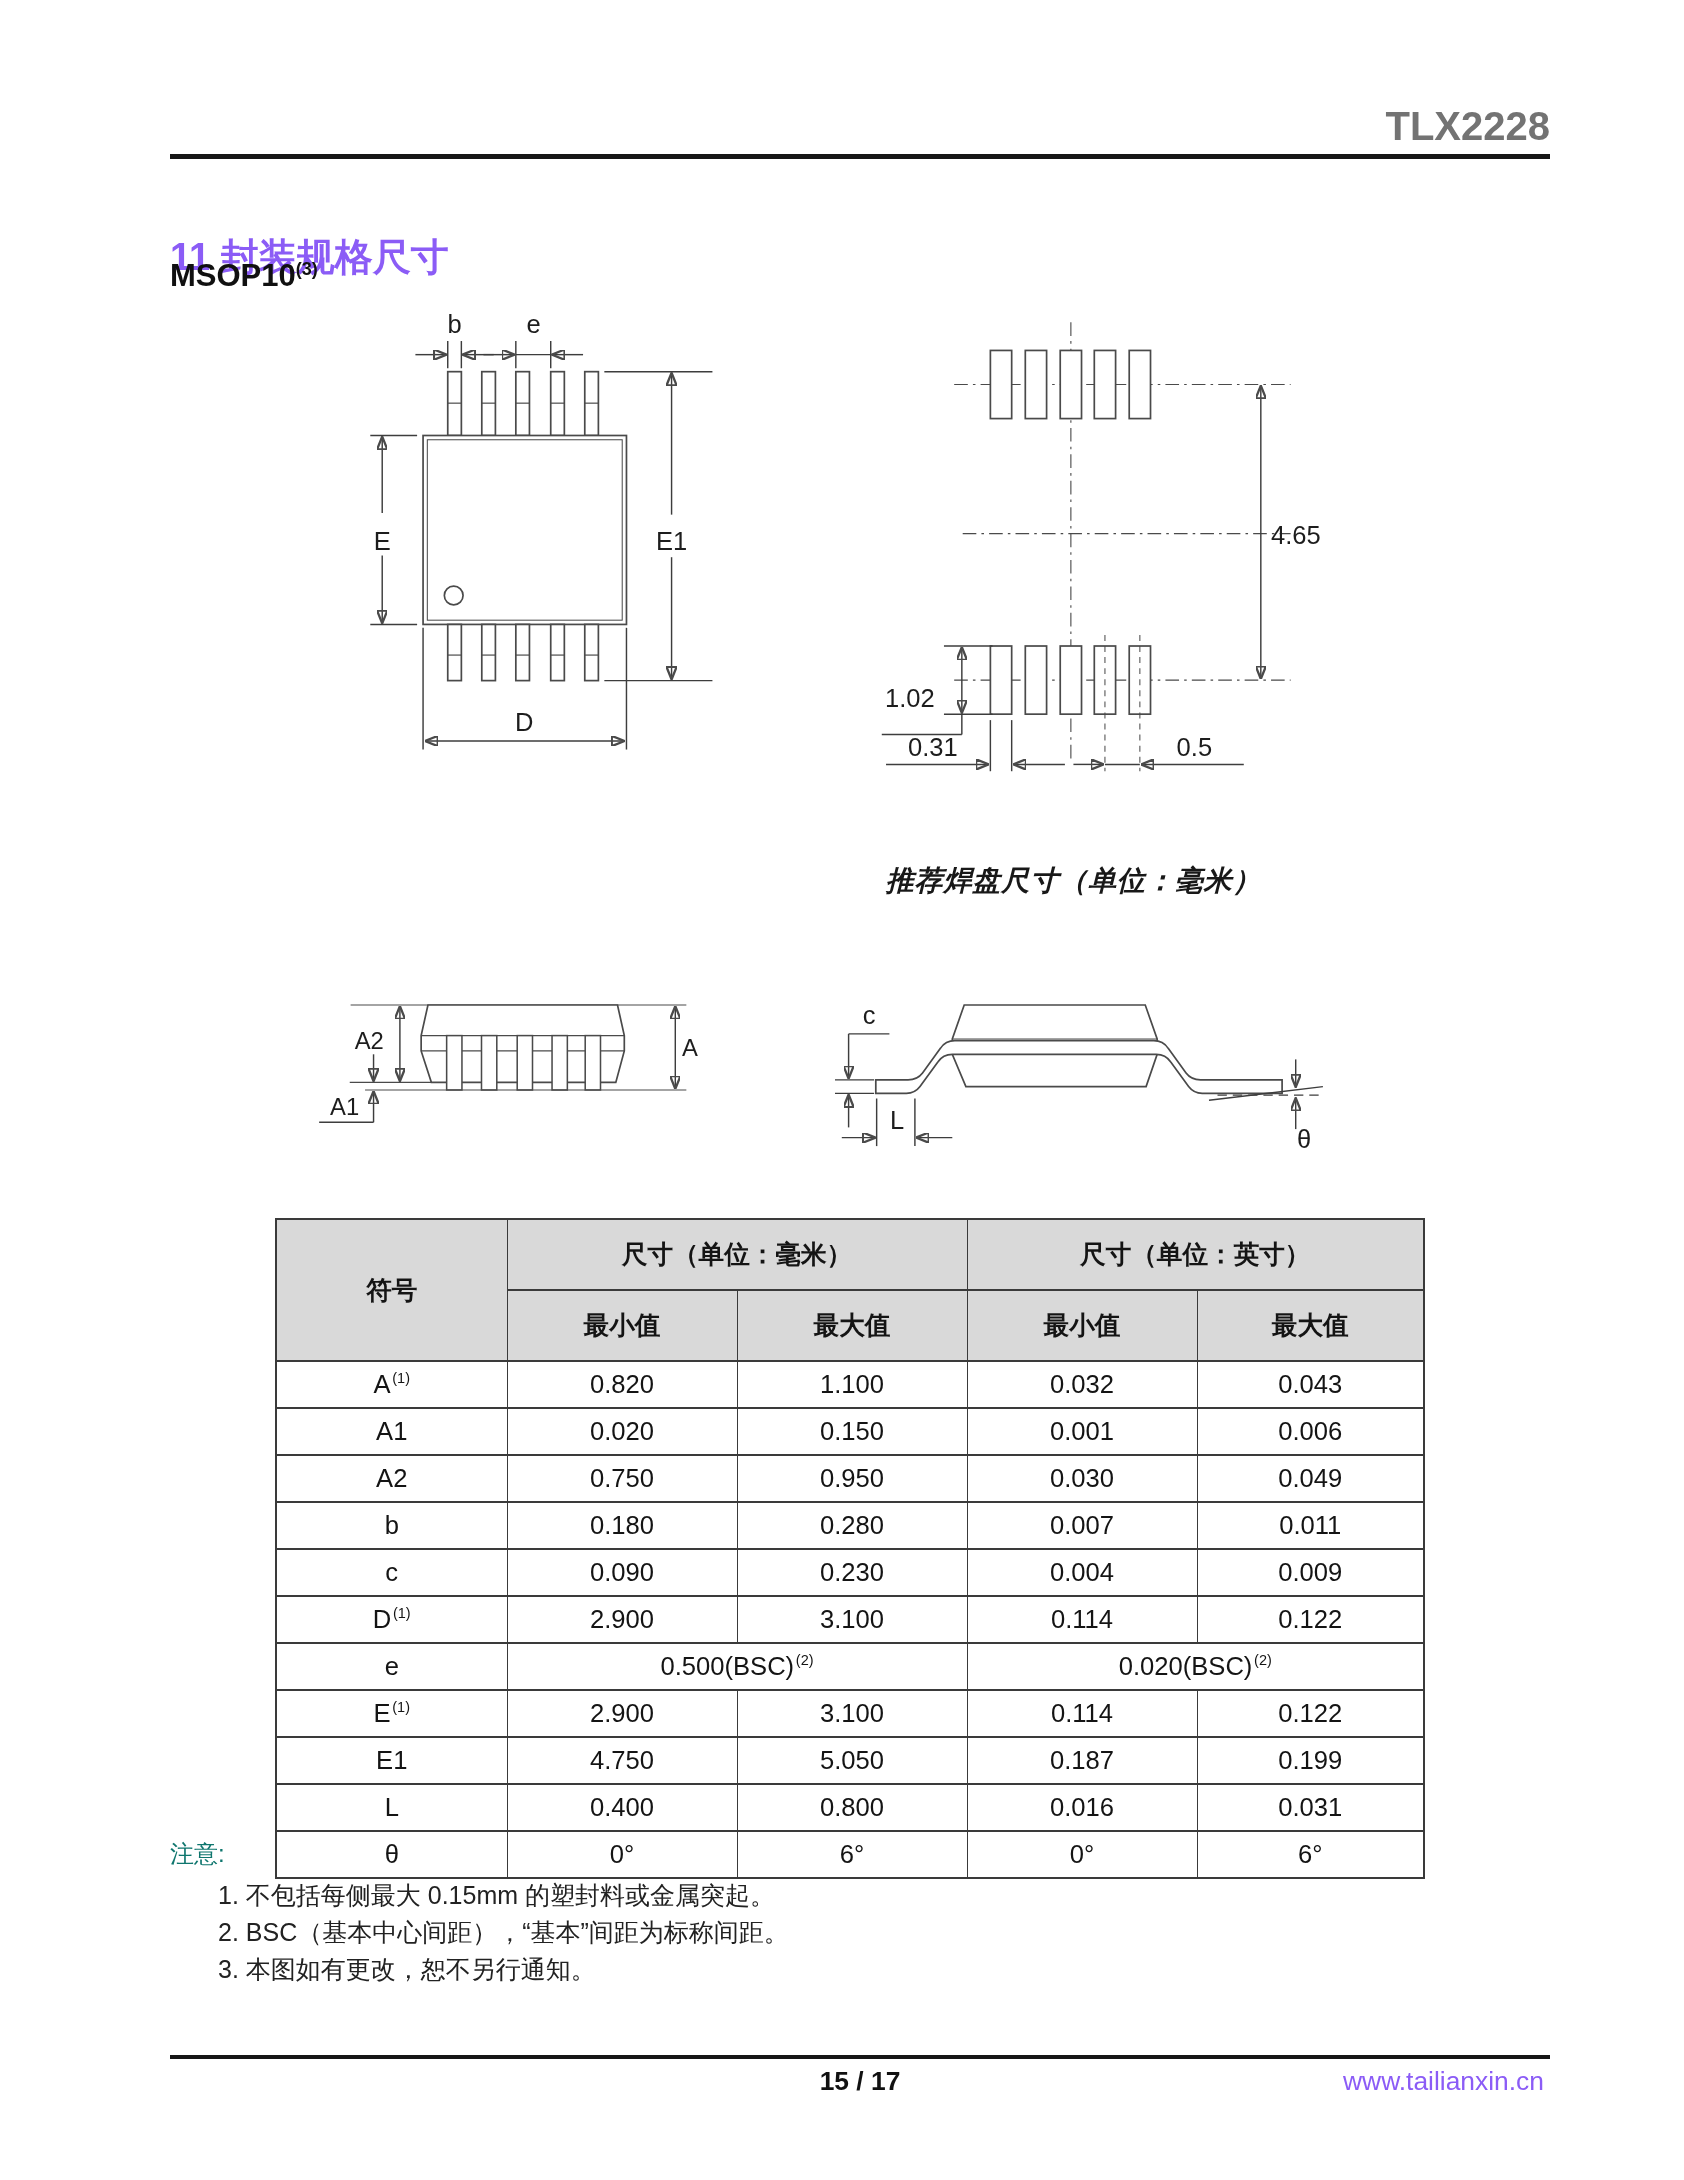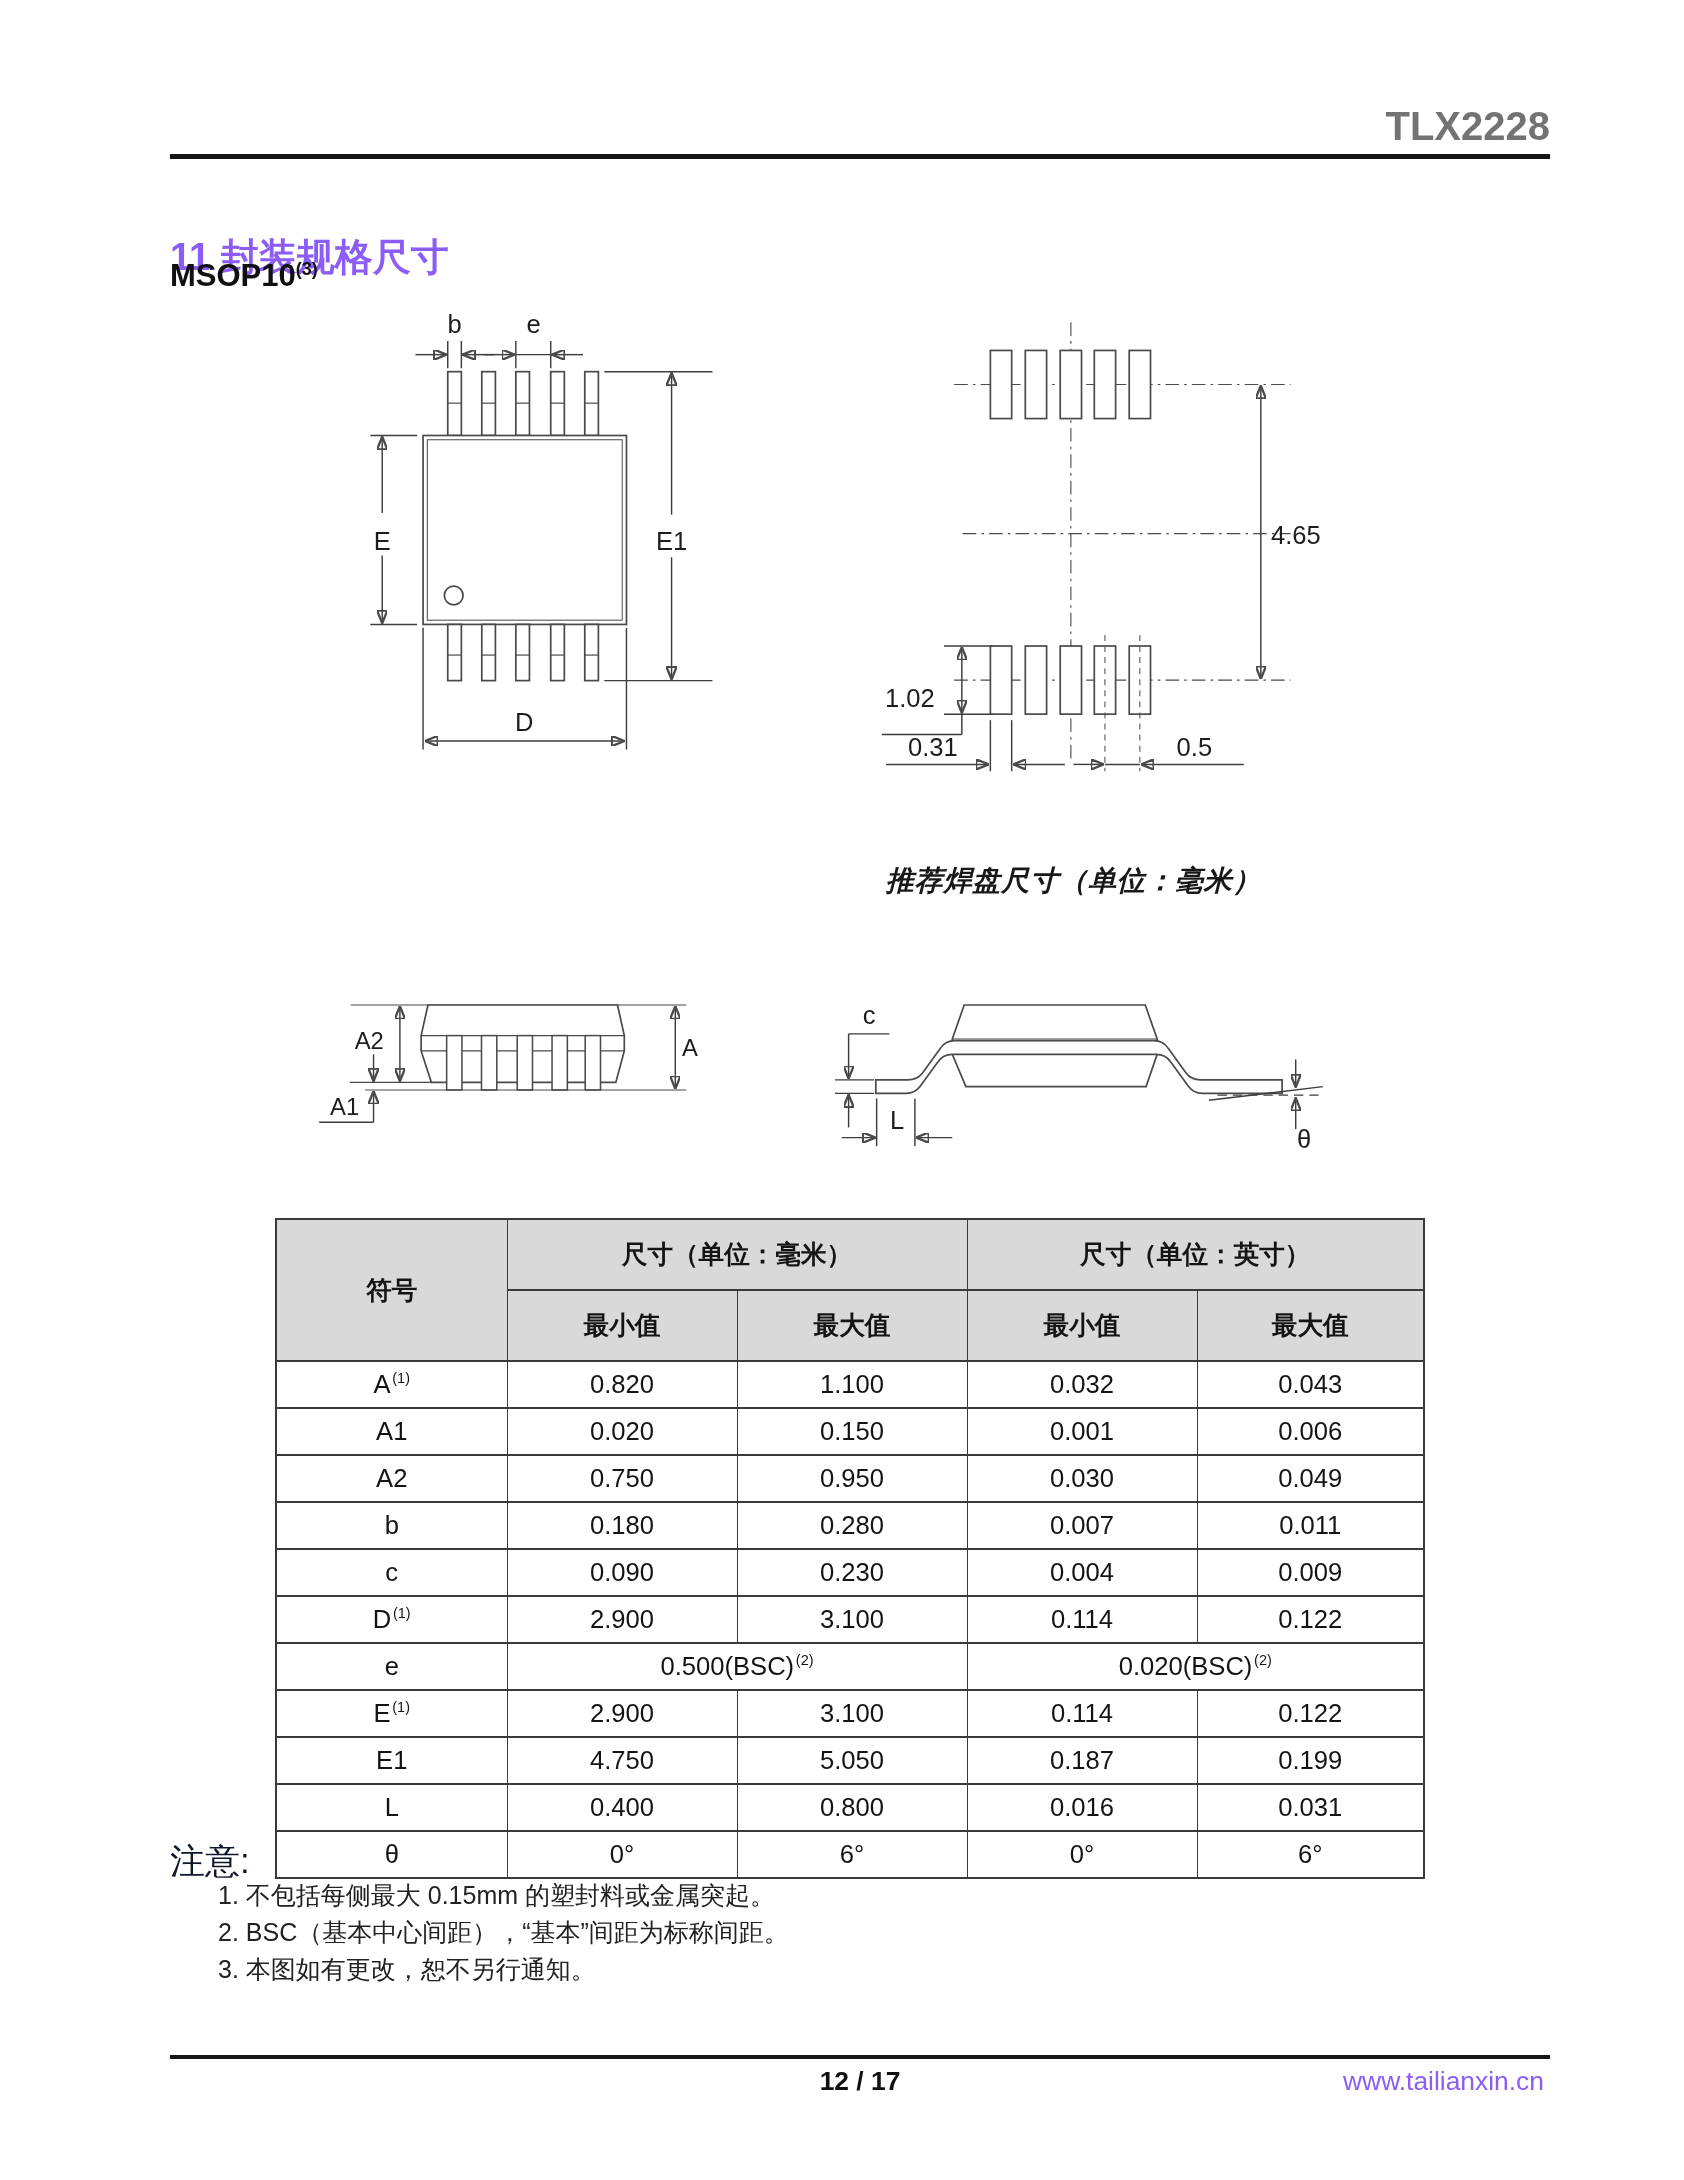--- a/index.html
+++ b/index.html
@@ -33,21 +33,21 @@
 
   
   .dim-table { position:absolute; left:275px; top:1218px; width:1147px; border-collapse:collapse;
                table-layout:fixed; font-size:25.6px; color:#141414; border:2.6px solid #3a3a3a; }
   .dim-table th, .dim-table td { border:1.7px solid #3a3a3a; border-top-width:2.6px; border-bottom-width:2.6px;
                text-align:center; vertical-align:middle; padding:8px; }
   .dim-table thead th { background:#d9d9d9; font-weight:700; height:53px; }
   .dim-table tbody tr { height:32px; }
   .tb-sup { font-size:14.5px; vertical-align:super; margin-left:1.7px; }
 
-  .notes-title { position:absolute; left:170px; top:1838px; font-size:35px; color:#0f172a; }
+  .notes-title { position:absolute; left:170px; top:1838px; font-size:24px; color:#0f766e; }
   .notes-items { position:absolute; left:218px; top:1877px; font-size:25px; line-height:37px; color:#222; }
 
   .page-num { position:absolute; left:170px; top:2066px; width:1380px; text-align:center;
               font-size:26.4px; font-weight:700; color:#111; }
   .site { position:absolute; right:141px; top:2066px; font-size:26.4px; font-weight:400; color:#8b5cf6; }
 </style>
 </head>
 <body>
 
 <div class="page">
@@ -348,17 +348,17 @@
   </table>
 
   <div class="notes-title">注意:</div>
   <div class="notes-items">
     <div>1. 不包括每侧最大 0.15mm 的塑封料或金属突起。</div>
     <div>2. BSC（基本中心间距），“基本”间距为标称间距。</div>
     <div>3. 本图如有更改，恕不另行通知。</div>
   </div>
 
   <div class="rule" id="rule-bottom"></div>
-  <div class="page-num">12 / 17</div>
+  <div class="page-num">15 / 17</div>
   <div class="site">www.tailianxin.cn</div>
 
 </div>
 
 
 </body></html>

